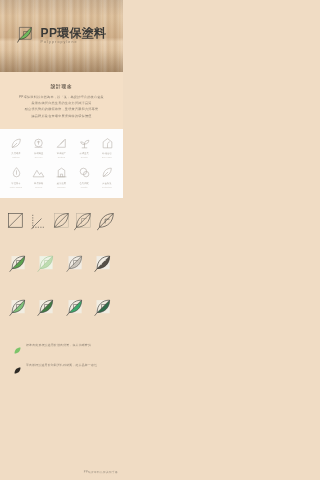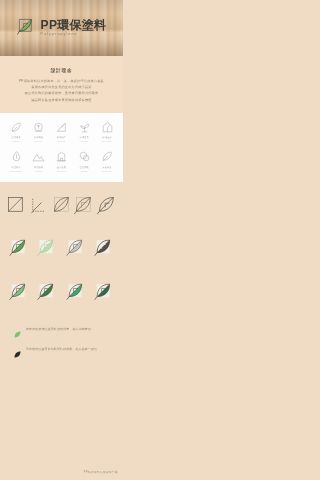--- a/index.html
+++ b/index.html
@@ -7,21 +7,21 @@
   body {
     font-family:"Liberation Sans", sans-serif;
     background:#f0dcc4;
     overflow:hidden;
     position:relative;
   }
 
   
   .header {
     position:relative;
-    height:56px;
+    height:72px;
     overflow:hidden;
     background:#d8b894;
     background-image:
       repeating-linear-gradient(90deg,
         rgba(255,255,255,0.00) 0px,
         rgba(255,255,255,0.18) 3px,
         rgba(168,126,86,0.18) 6px,
         rgba(255,255,255,0.05) 10px,
         rgba(140,98,60,0.14) 13px,
         rgba(255,255,255,0.12) 17px),

